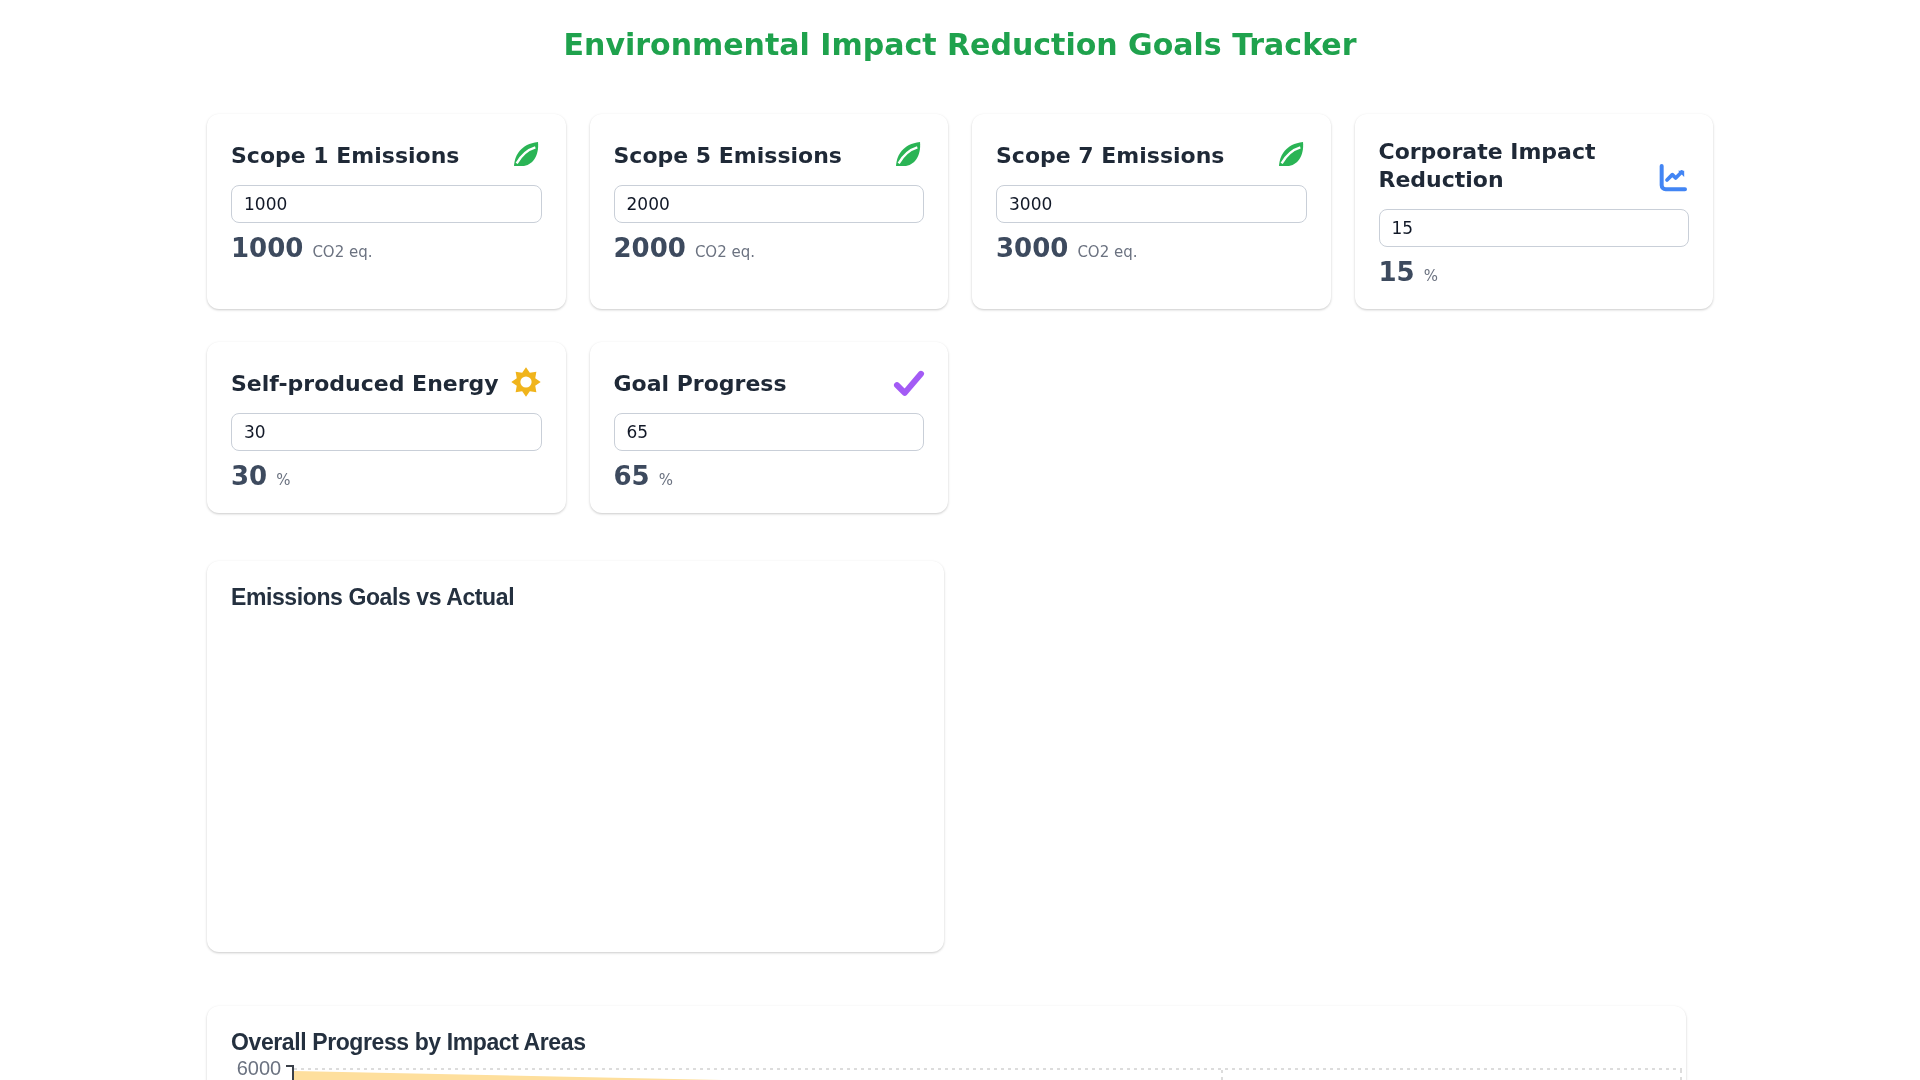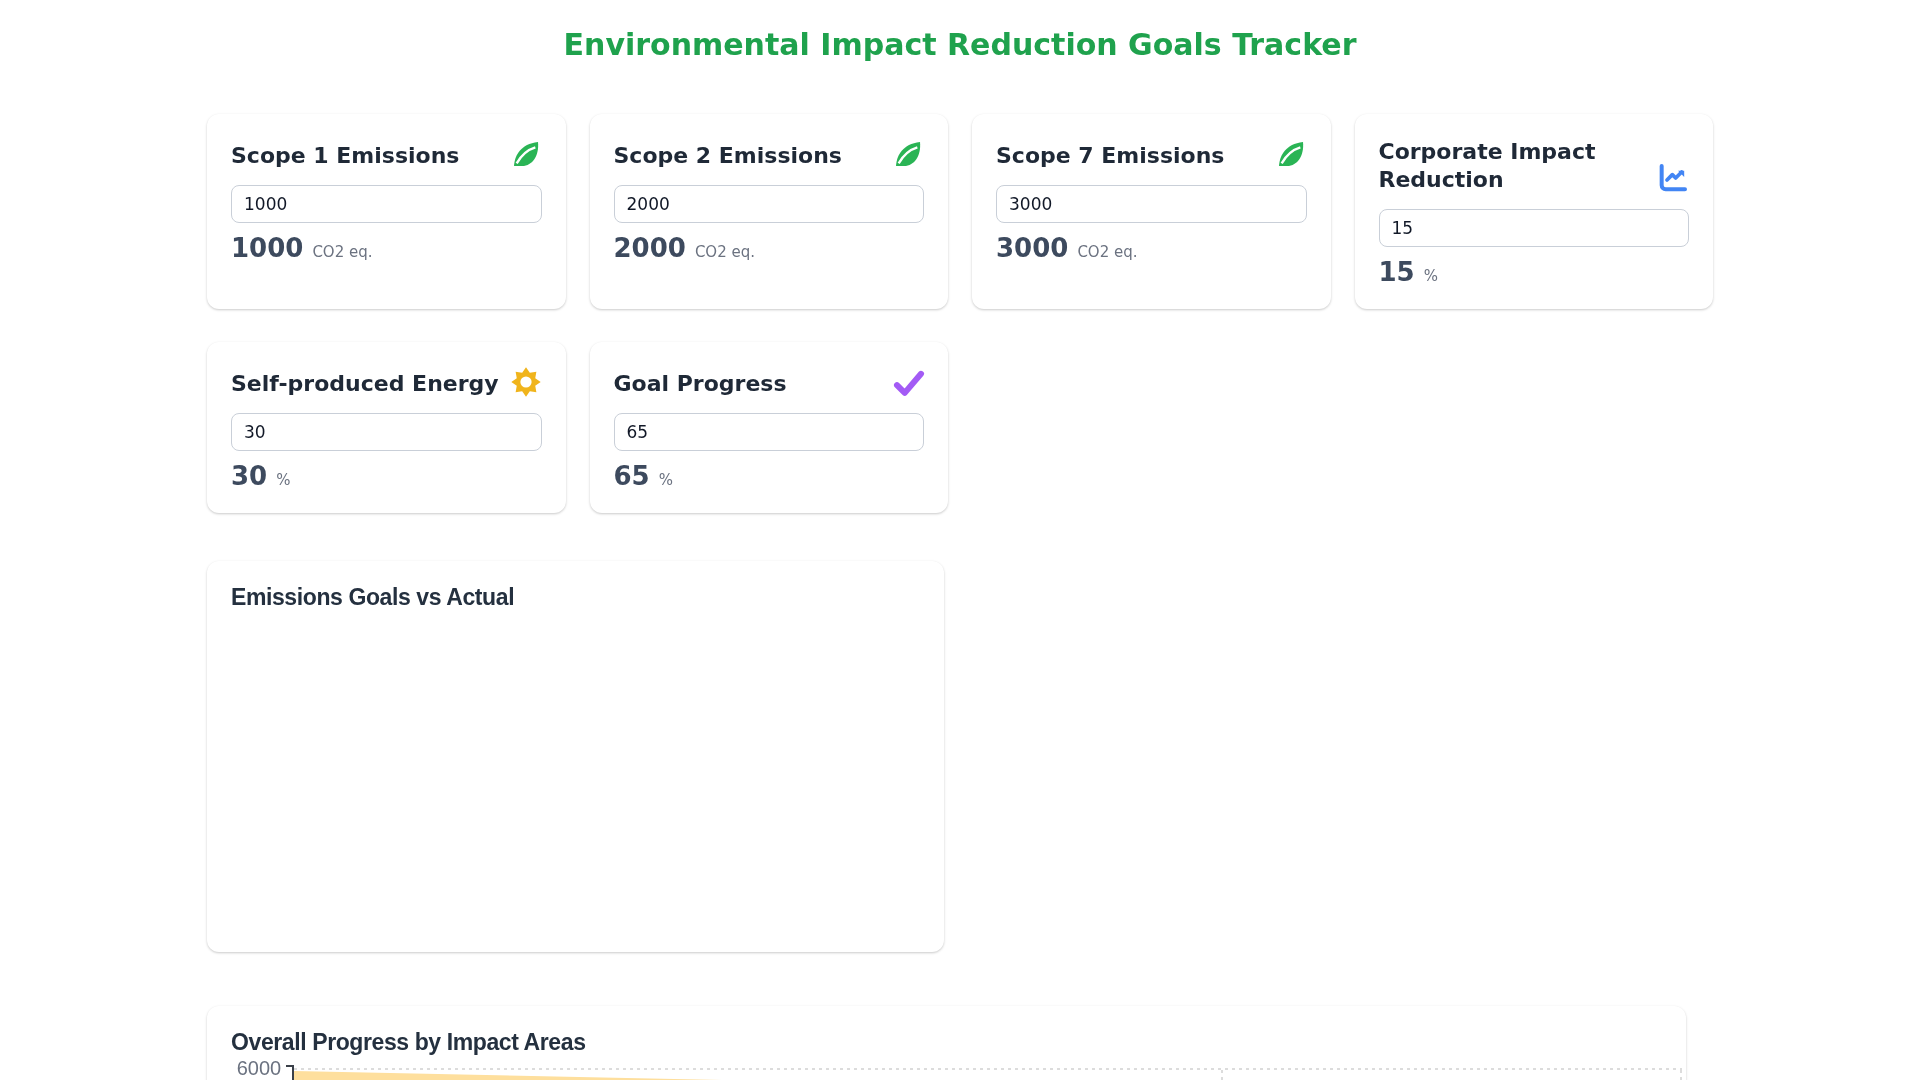--- a/index.html
+++ b/index.html
@@ -147,21 +147,21 @@
         </div>
         <input class="stat-input" type="text" value="1000" style="">
         <div class="stat-value-row">
           <span class="stat-value">1000</span>
           <span class="stat-unit">CO2 eq.</span>
         </div>
       </div>
 
       <div class="card stat-card">
         <div class="card-head">
-          <div class="stat-title">Scope 2 Emissions</div>
+          <div class="stat-title">Scope 5 Emissions</div>
           <span class="icon">
             <svg viewBox="0 0 24 24" width="32" height="32">
               <path d="M3 21 C3.5 13 8 4.5 21 3 C22 13 17 21 9 21 C6.5 21 4.5 21 3 21 Z" fill="#2ab455"></path>
               <path d="M5 19 C9 12 14 8.5 19 7" stroke="#ffffff" stroke-width="1.8" fill="none"></path>
             </svg>
           </span>
         </div>
         <input class="stat-input" type="text" value="2000" style="">
         <div class="stat-value-row">
           <span class="stat-value">2000</span>

